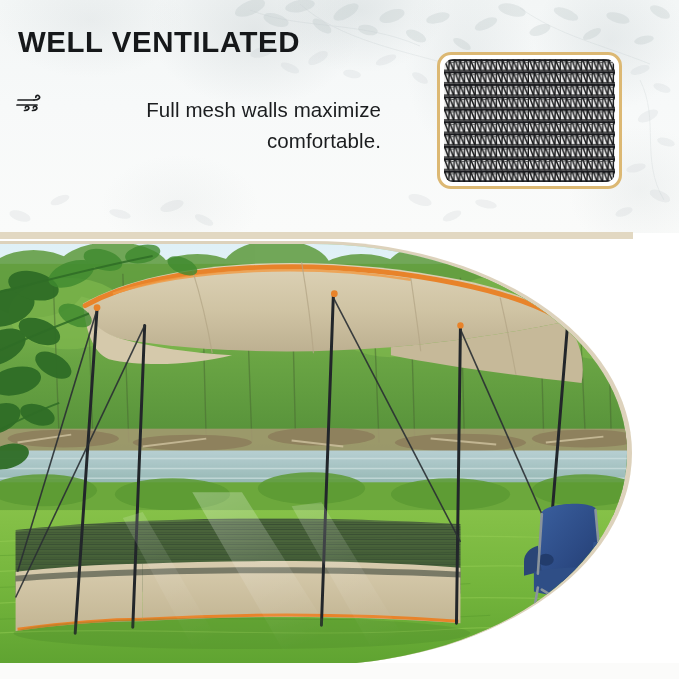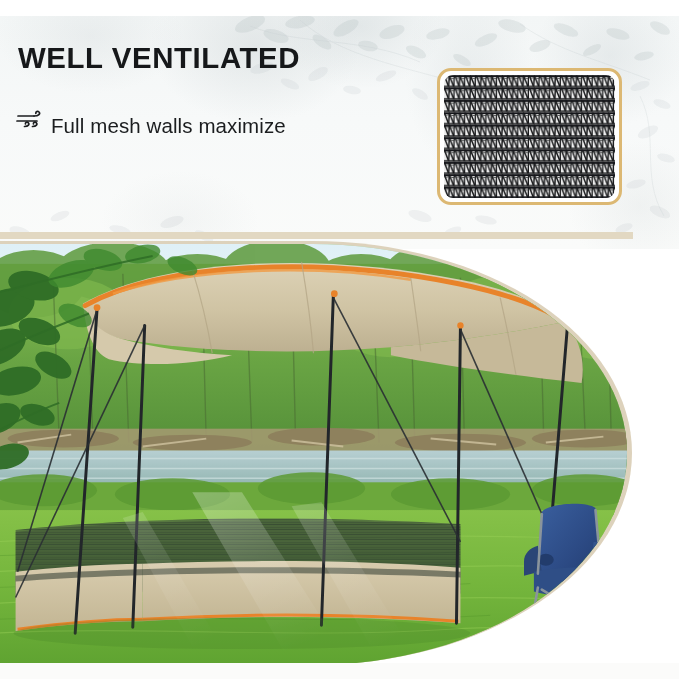--- a/index.html
+++ b/index.html
@@ -12,21 +12,21 @@
     width: 679px;
     height: 679px;
     overflow: hidden;
     background: #ffffff;
     font-family: "Liberation Sans", sans-serif;
   }
 
   
   .top-panel {
     position: absolute;
-    left: 0; top: 16px;
+    left: 0; top: 0;
     width: 679px;
     height: 233px;
     background:
       radial-gradient(ellipse 150px 110px at 255px 30px, rgba(175,185,188,0.26), rgba(175,185,188,0) 70%),
       radial-gradient(ellipse 120px 90px at 360px 10px, rgba(165,178,182,0.22), rgba(165,178,182,0) 70%),
       radial-gradient(ellipse 90px 140px at 470px 60px, rgba(170,182,186,0.16), rgba(170,182,186,0) 72%),
       radial-gradient(ellipse 110px 100px at 610px 40px, rgba(170,182,186,0.20), rgba(170,182,186,0) 70%),
       radial-gradient(ellipse 130px 80px at 90px 20px, rgba(175,185,188,0.16), rgba(175,185,188,0) 72%),
       radial-gradient(ellipse 100px 90px at 640px 190px, rgba(178,188,190,0.14), rgba(178,188,190,0) 72%),
       radial-gradient(ellipse 110px 70px at 180px 205px, rgba(178,188,190,0.10), rgba(178,188,190,0) 72%),
@@ -72,20 +72,21 @@
     top: 94px;
     width: 330px;
     font-size: 20.5px;
     line-height: 31px;
     color: #1b1d1f;
     letter-spacing: 0.1px;
   }
   .body-copy .ln {
     display: block;
     white-space: nowrap;
+    text-align: right;
   }
   .body-copy .ln2, .body-copy .ln3 {
     margin-left: -35px;
   }
 
   
   .mesh-frame {
     position: absolute;
     left: 437px;
     top: 52px;
@@ -223,20 +224,21 @@
         <path d="M2 7 H 18"></path>
         <path d="M18 7 C 23 7, 24.5 4.5, 23 3 C 21.6 1.7, 19.6 2.6, 19.8 4.4"></path>
         <path d="M1 12 H 21"></path>
         <path d="M8.5 17.5 C 12.5 17.5, 13.8 15.2, 12.4 13.8 C 11.1 12.5, 9.2 13.4, 9.4 15"></path>
         <path d="M16.5 17.5 C 20.5 17.5, 21.8 15.2, 20.4 13.8 C 19.1 12.5, 17.2 13.4, 17.4 15"></path>
       </g>
     </svg>
 
     <div class="body-copy">
       <span class="ln ln1">Full mesh walls maximize</span>
+      <span class="ln ln3">comfortable.</span>
     </div>
 
     <div class="mesh-frame">
       <div class="mesh-inner">
         <svg class="mesh-svg" viewBox="0 0 177 129" preserveAspectRatio="none">
           <defs>
             <pattern id="meshKnit" width="11" height="13" patternUnits="userSpaceOnUse">
               <rect width="11" height="13" fill="#ededed"></rect>
               <g stroke="#17181a" stroke-width="1.5" fill="none" stroke-linecap="round">
                 <path d="M0 1.2 H11"></path>

